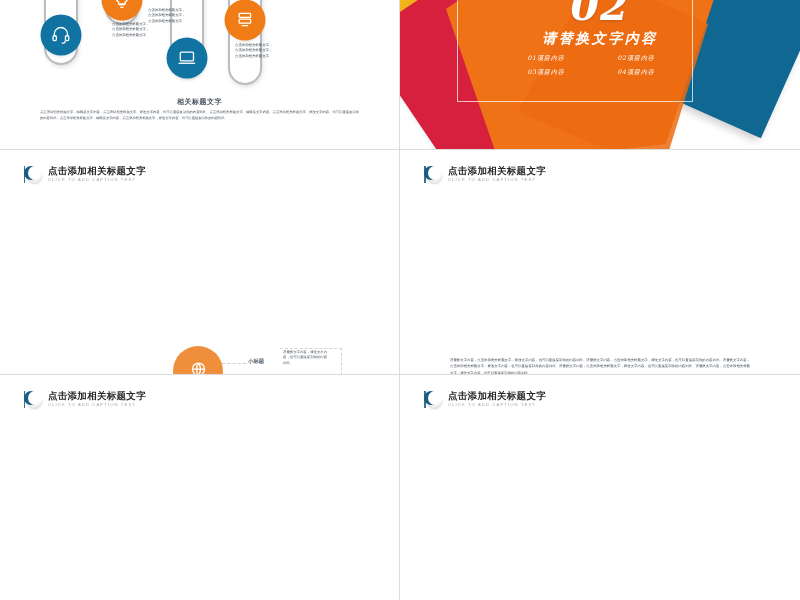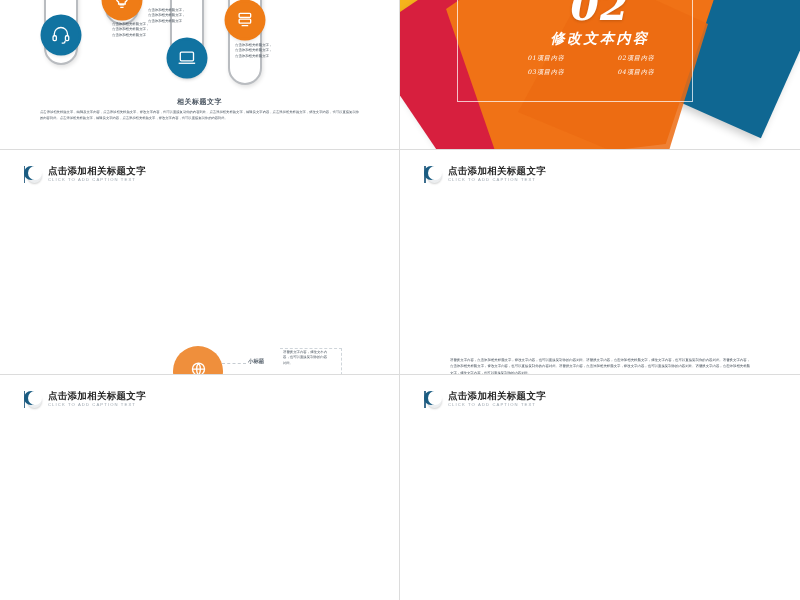--- a/index.html
+++ b/index.html
@@ -202,21 +202,21 @@
                   box-shadow:2px 5px 12px rgba(0,0,0,.22); z-index:4;"></div>
 
       <div class="shard" style="left:118px; top:-28px; width:190px; height:200px; background:#ec6b12; opacity:.85;
                   -webkit-clip-path:polygon(40% 0,100% 26%,76% 100%,0 70%);
                   clip-path:polygon(40% 0,100% 26%,76% 100%,0 70%); z-index:5;"></div>
 
       <div class="cover-frame"></div>
 
       <div class="cover-text">
         <div class="cover-num">02</div>
-        <div class="cover-main">修改文本内容</div>
+        <div class="cover-main">请替换文字内容</div>
         <div class="cover-items">
           <span>01项目内容</span>
           <span>02项目内容</span>
           <span>03项目内容</span>
           <span>04项目内容</span>
         </div>
       </div>
     </div>
   </div>
 

